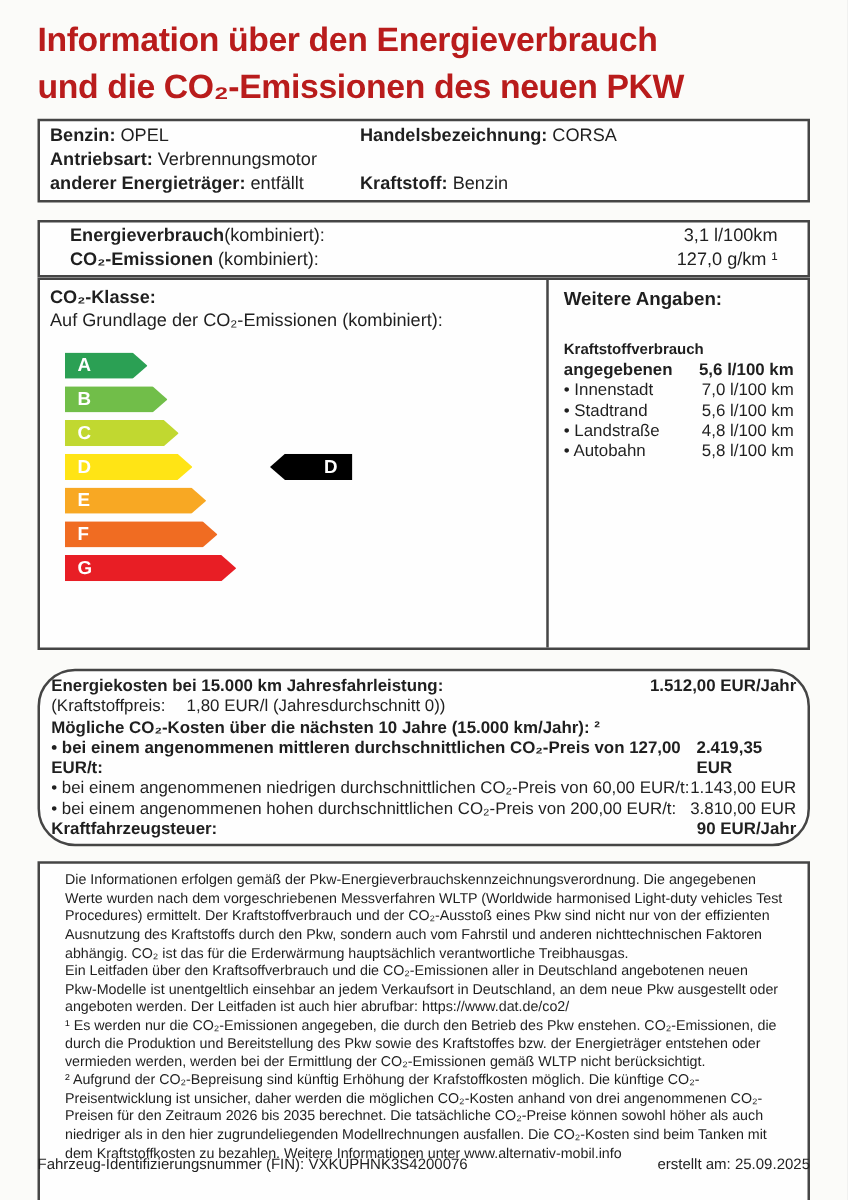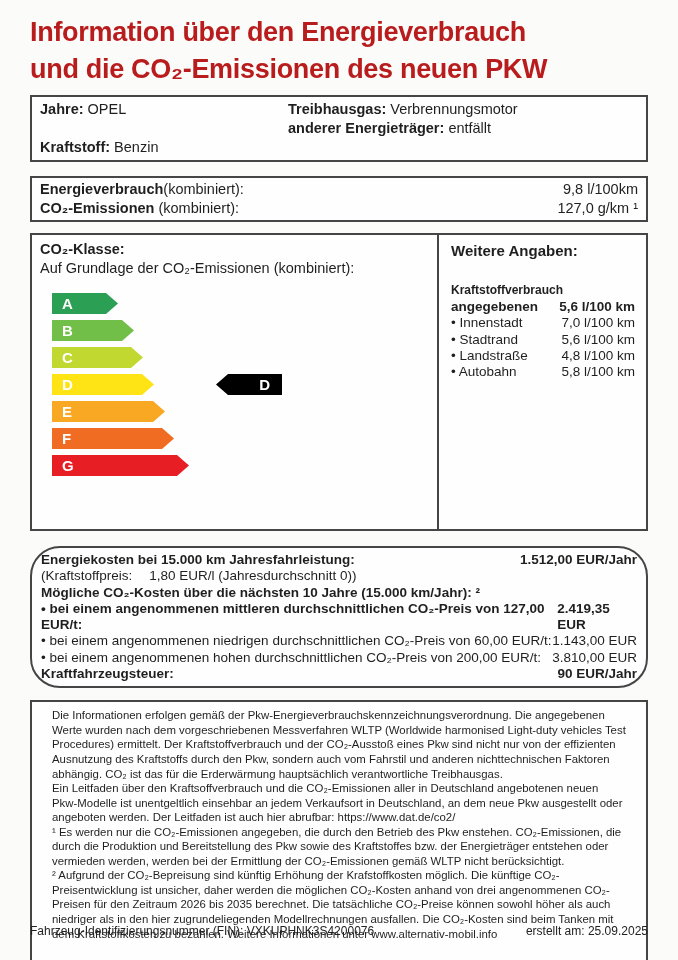--- a/index.html
+++ b/index.html
@@ -21,21 +21,21 @@
   .box{
     border:2px solid #454545;background:#fefefe;
     box-sizing:border-box;
   }
   
   .vbox{padding:3px 8px;margin-bottom:14px;}
   .vgrid{display:grid;grid-template-columns:248px 1fr;}
   .vcell{font-size:14.5px;line-height:19px;white-space:nowrap;}
   .b{font-weight:700;}
   
-  .cbox{padding:2px 8px;margin-bottom:11px;}
+  .cbox{padding:2px 24px;}
   .crow{display:flex;justify-content:space-between;font-size:14.5px;line-height:19px;}
   
   .kbox{height:298px;margin-bottom:15px;display:flex;padding:0;}
   .kleft{flex:1 1 auto;padding:5px 0 0 8px;position:relative;}
   .khead1{font-size:14.5px;line-height:19px;font-weight:700;}
   .khead2{font-size:14.5px;line-height:19px;}
   .scale{position:relative;margin:15px 0 0 12px;width:320px;}
   .arrow-row{
     height:21px;margin-bottom:6px;display:flex;align-items:center;
     clip-path:polygon(0 0, calc(100% - 12px) 0, 100% 50%, calc(100% - 12px) 100%, 0 100%);
@@ -71,32 +71,33 @@
 </style>
 </head>
 <body>
 
 <div class="page">
 
   <h1 class="title"><span>Information über den Energieverbrauch</span><br><span>und die CO₂-Emissionen des neuen PKW</span></h1>
 
   <div class="box vbox">
     <div class="vgrid">
-      <div class="vcell"><span class="b">Jahre:</span> <span>OPEL</span></div>
-      <div class="vcell"><span class="b">Treibhausgas:</span> <span>Verbrennungsmotor</span></div>
+      <div class="vcell"><span class="b">Benzin:</span> <span>OPEL</span></div>
+      <div class="vcell"><span class="b">Handelsbezeichnung:</span> <span>CORSA</span></div>
+      <div class="vcell"><span class="b">Antriebsart:</span> <span>Verbrennungsmotor</span></div>
       <div class="vcell"></div>
       <div class="vcell"><span class="b">anderer Energieträger:</span> <span>entfällt</span></div>
       <div class="vcell"><span class="b">Kraftstoff:</span> <span>Benzin</span></div>
     </div>
   </div>
 
   <div class="box cbox">
     <div class="crow">
       <span><span class="b">Energieverbrauch</span><span>(kombiniert):</span></span>
-      <span>9,8 l/100km</span>
+      <span>3,1 l/100km</span>
     </div>
     <div class="crow">
       <span><span class="b">CO₂-Emissionen</span><span> (kombiniert):</span></span>
       <span>127,0 g/km ¹</span>
     </div>
   </div>
 
   <div class="box kbox">
     <div class="kleft">
       <div class="khead1">CO₂-Klasse:</div>

